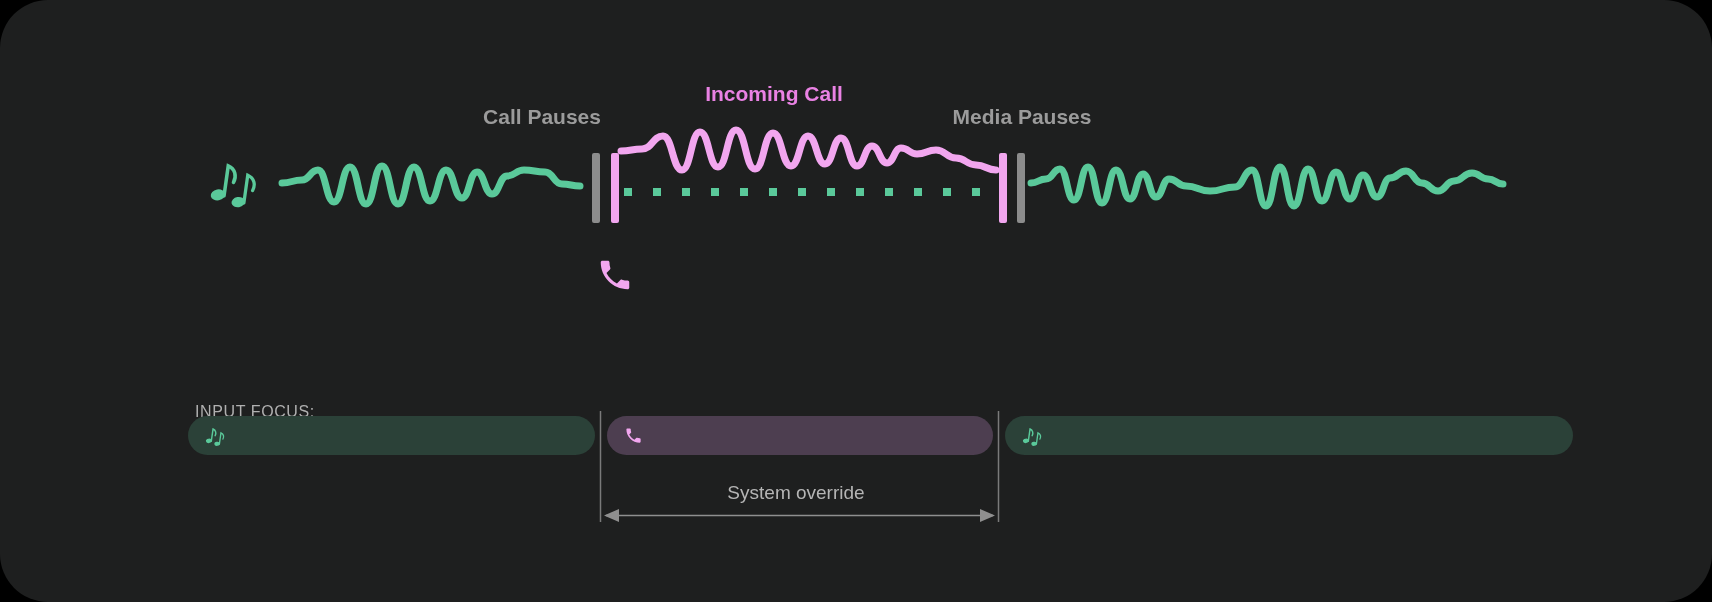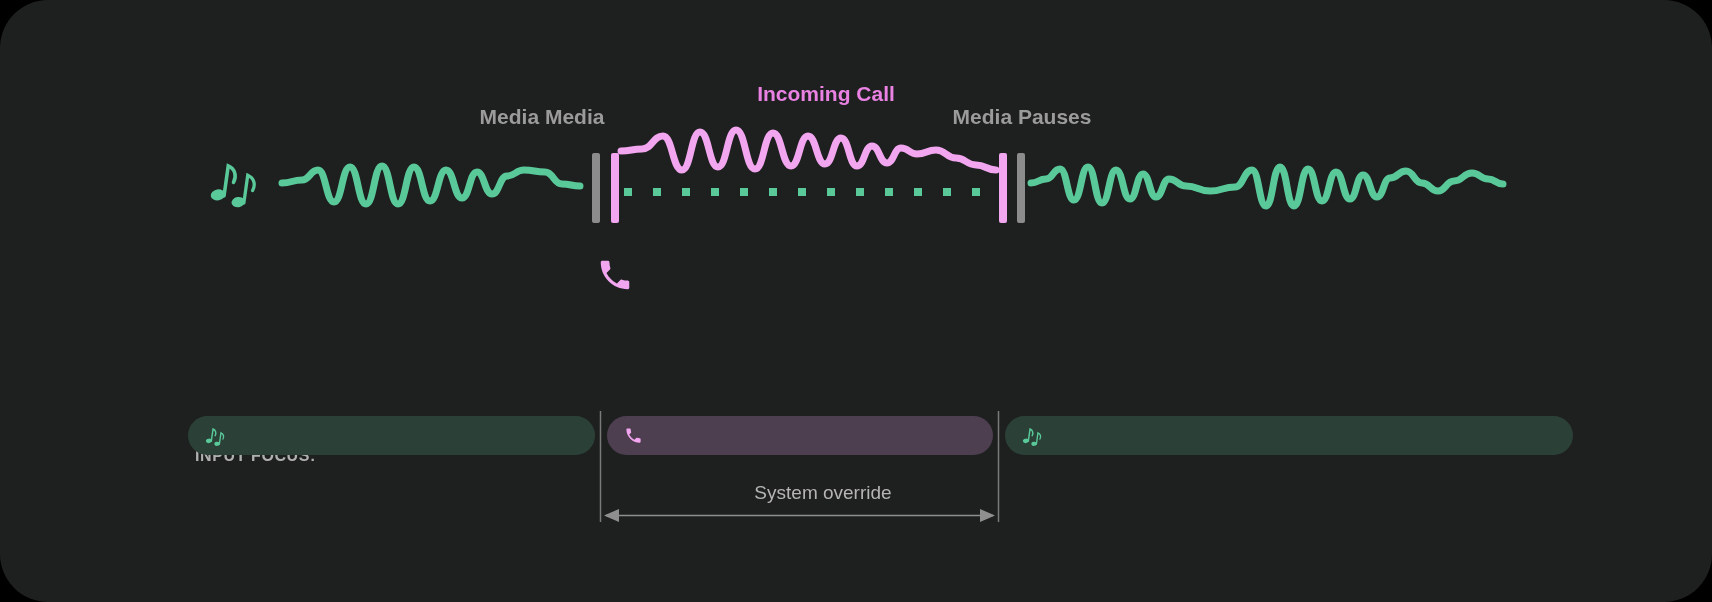--- a/index.html
+++ b/index.html
@@ -29,39 +29,38 @@
     font-weight:bold;
     font-size:21px;
     line-height:24px;
     color:var(--label-gray,#9b9b9b);
   }
   .lbl.pink{color:var(--call-pink-text,#ea82e4);}
   .input-focus-label{
     position:absolute;
     left:195px;top:403px;
     font-size:16px;
-    font-weight:bold;
+    font-weight:normal;
     letter-spacing:.6px;
     color:var(--focus-label-gray,#b0b0b0);
-    margin-top:44px;
   }
   .pill{
     position:absolute;
     top:416px;height:39px;
     border-radius:999px;
     display:flex;align-items:center;
     padding-left:17px;box-sizing:border-box;
   }
   .pill.green{background:var(--pill-green,#2b4138);color:var(--media-green,#5ac99a);}
   .pill.purple{background:var(--pill-purple,#4d3e50);color:var(--call-pink,#f2a6ef);}
   .pill-music{width:24px;height:22px;}
   .pill-phone{width:19px;height:19px;}
   .override-label{
     position:absolute;
-    left:823px;top:482px;
+    left:796px;top:482px;
     transform:translateX(-50%);
     font-size:19px;
     color:var(--annotation-gray,#b5b5b5);
     white-space:nowrap;
   }
 </style>
 </head>
 <body>
 
 <div class="stage">
@@ -105,22 +104,22 @@
 
     <line x1="600.5" y1="411" x2="600.5" y2="522" stroke="var(--guide-line-gray)" stroke-width="1.5"></line>
     <line x1="998.5" y1="411" x2="998.5" y2="522" stroke="var(--guide-line-gray)" stroke-width="1.5"></line>
     <g>
       <line x1="606" y1="515.5" x2="993" y2="515.5" stroke="var(--arrow-gray)" stroke-width="1.6"></line>
       <path d="M604 515.5 l15 -6.5 v13 z" fill="var(--arrow-gray)"></path>
       <path d="M995 515.5 l-15 -6.5 v13 z" fill="var(--arrow-gray)"></path>
     </g>
   </svg>
 
-  <div class="lbl" style="left:542px;top:105px">Media Media</div>
-  <div class="lbl pink" style="left:826px;top:82px">Incoming Call</div>
+  <div class="lbl" style="left:542px;top:105px">Call Pauses</div>
+  <div class="lbl pink" style="left:774px;top:82px">Incoming Call</div>
   <div class="lbl" style="left:1022px;top:105px">Media Pauses</div>
 
   <div class="input-focus-label">INPUT FOCUS:</div>
 
   <div class="pill green" style="left:188px;width:407px">
     <svg class="pill-music" viewBox="0 0 56 52">
         <use href="#sym-music"></use>
       </svg>
   </div>
   <div class="pill purple" style="left:607px;width:386px">

